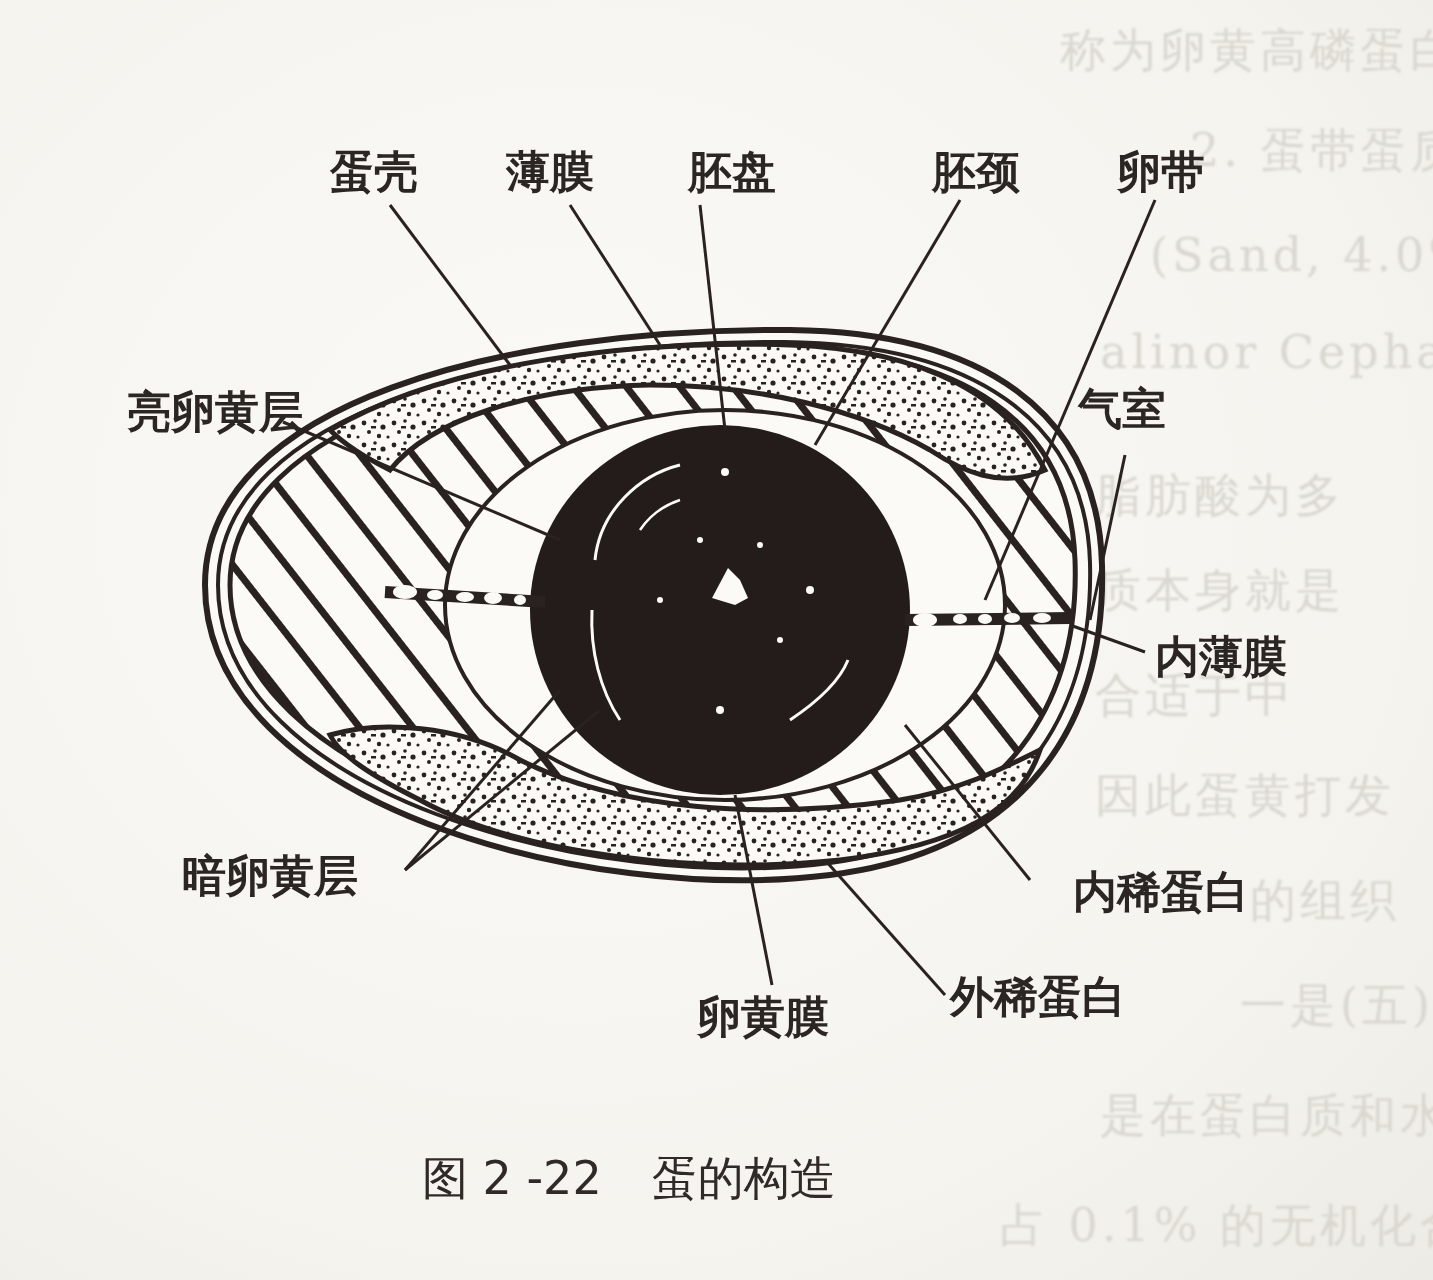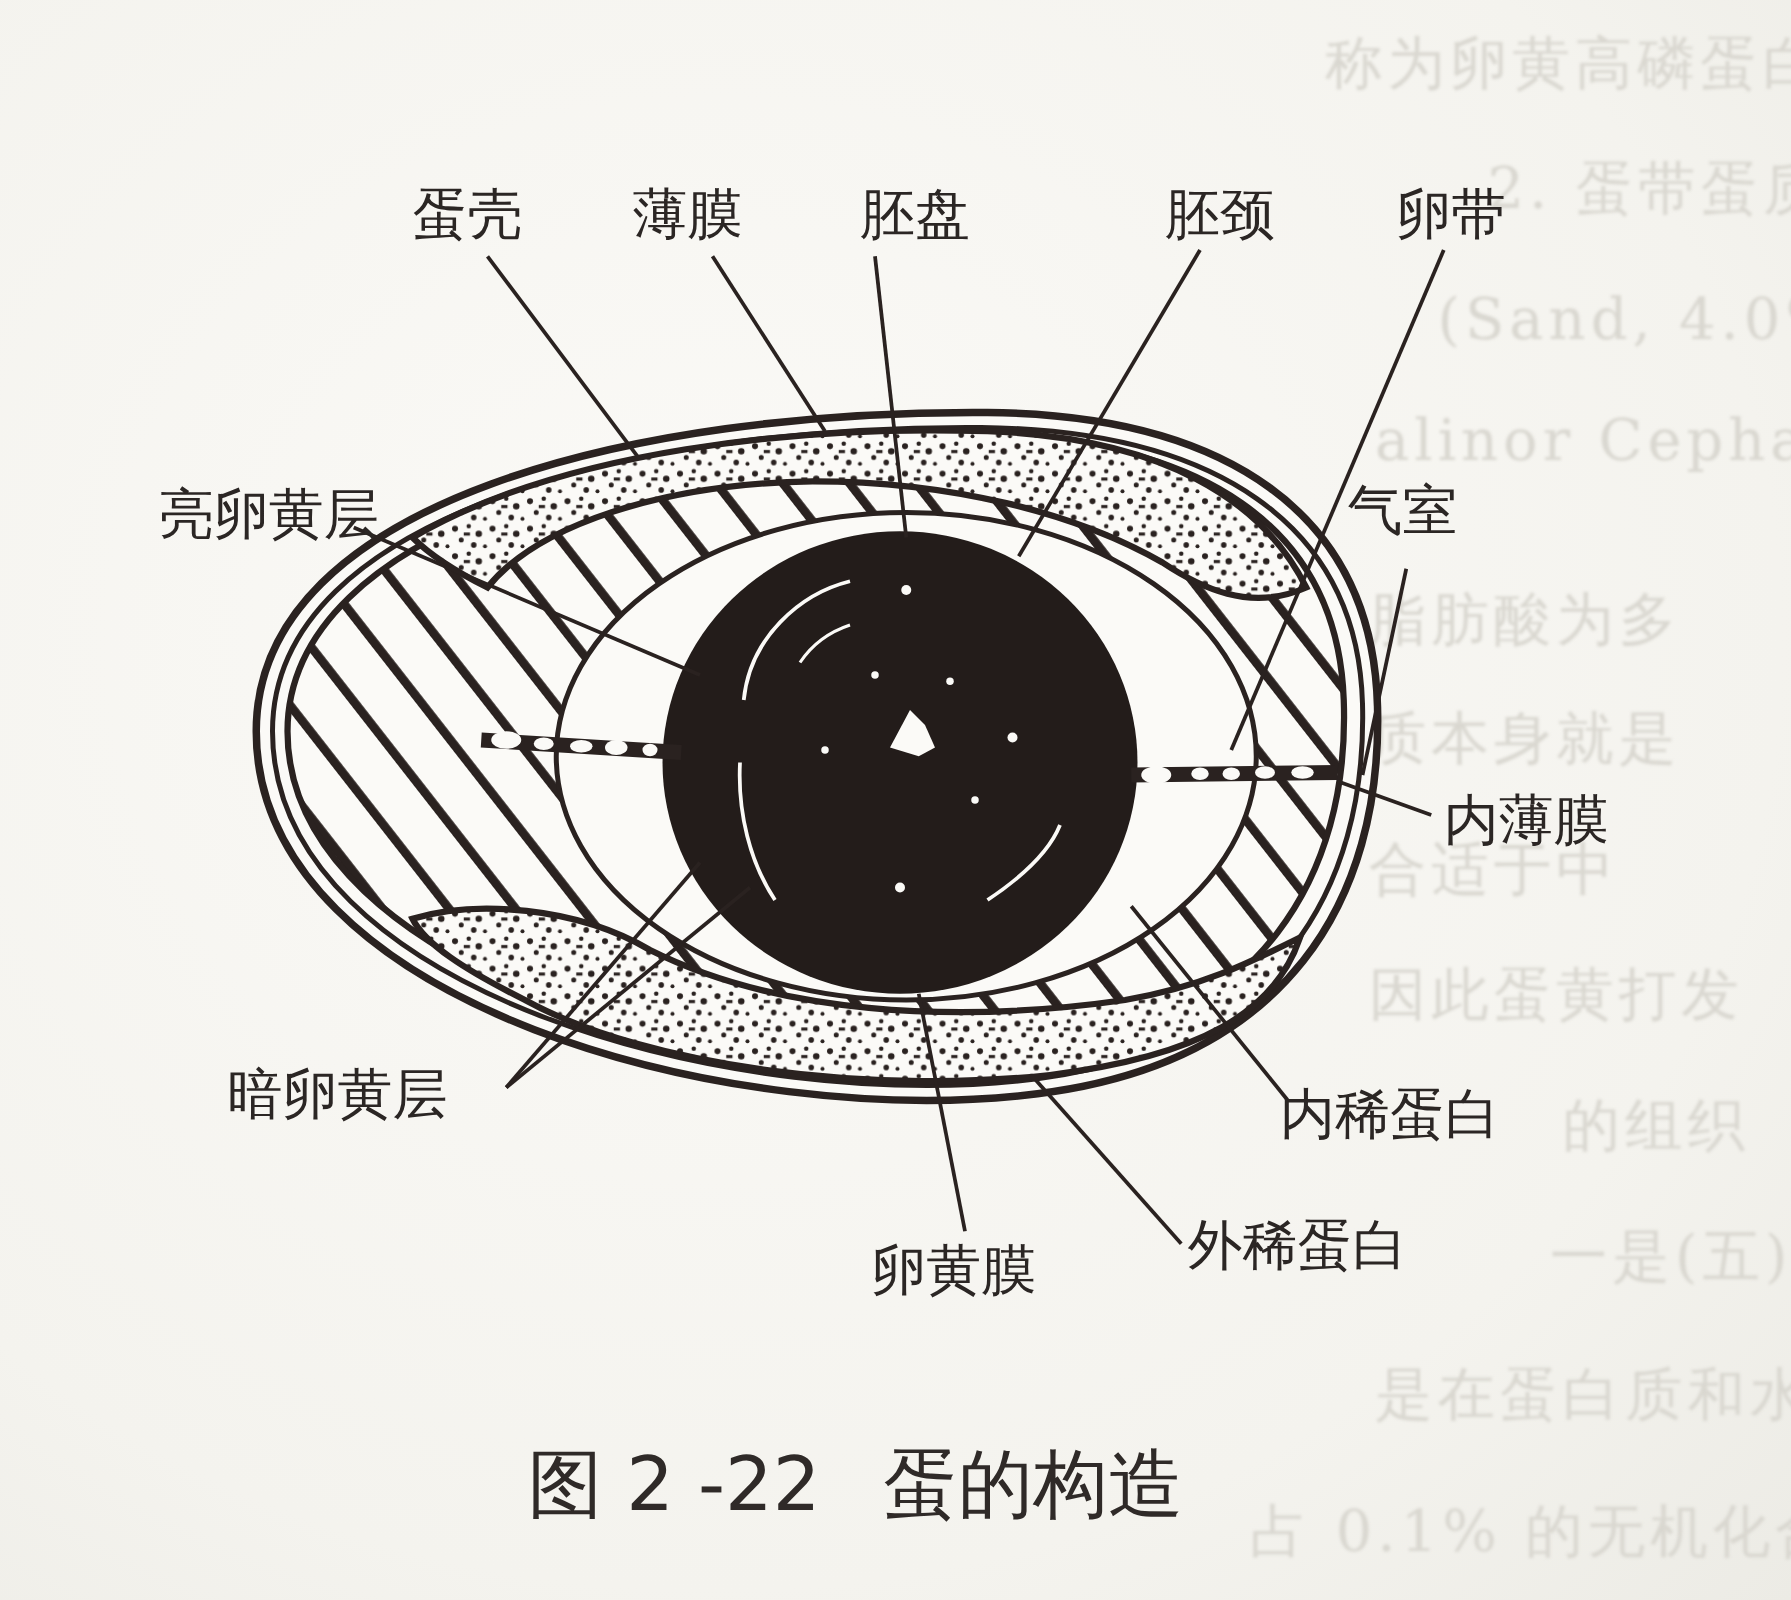--- a/index.html
+++ b/index.html
@@ -4,22 +4,22 @@
 <style>
   html, body { margin: 0; padding: 0; }
   body {
     width: 1433px; height: 1280px; position: relative; overflow: hidden;
     background: #f7f6f1;
     font-family: "DejaVu Sans", "Liberation Sans", sans-serif;
   }
   .page { position: absolute; inset: 0; background: radial-gradient(ellipse at 40% 40%, #fbfaf7 0%, #f4f3ee 70%, #ecebe5 100%); }
   .bleed { position: absolute; color: #d9d7d0; font-size: 46px; letter-spacing: 4px; white-space: nowrap; filter: blur(1.2px); font-family: "DejaVu Serif", serif; }
   .diagram { position: absolute; left: 0; top: 0; width: 1433px; height: 1280px; }
-  .label { position: absolute; color: #2b2624; font-size: 44px; line-height: 1; white-space: nowrap; font-family: "DejaVu Sans", sans-serif; }
-  .caption { position: absolute; left: 422px; top: 1148px; color: #2f2a28; font-size: 60px; white-space: nowrap; font-family: "DejaVu Sans", sans-serif; }
+  .label { position: absolute; color: #2b2624; font-size: 44px; line-height: 1; white-space: nowrap; font-family: "DejaVu Sans", sans-serif; font-weight: bold; }
+  .caption { position: absolute; left: 422px; top: 1148px; color: #2f2a28; font-size: 46px; white-space: nowrap; font-family: "DejaVu Sans", sans-serif; }
   .caption .num { margin-right: 50px; }
 </style>
 </head>
 <body>
 
 <div class="page"></div>
 
 <div class="bleed" style="left:1060px;top:20px;">称为卵黄高磷蛋白。</div>
 <div class="bleed" style="left:1190px;top:120px;">2. 蛋带蛋质</div>
 <div class="bleed" style="left:1150px;top:225px;">(Sand, 4.0%) 比中国</div>
@@ -122,19 +122,19 @@
 
 <div class="label" style="left:330px;top:150px;">蛋壳</div>
 <div class="label" style="left:506px;top:150px;">薄膜</div>
 <div class="label" style="left:688px;top:150px;">胚盘</div>
 <div class="label" style="left:932px;top:150px;">胚颈</div>
 <div class="label" style="left:1117px;top:150px;">卵带</div>
 <div class="label" style="left:80px;top:390px;margin-left:47px;">亮卵黄层</div>
 <div class="label" style="left:1078px;top:387px;">气室</div>
 <div class="label" style="left:1155px;top:635px;">内薄膜</div>
 <div class="label" style="left:182px;top:854px;">暗卵黄层</div>
-<div class="label" style="left:1024px;top:870px;">内稀蛋白</div>
+<div class="label" style="left:1073px;top:870px;">内稀蛋白</div>
 <div class="label" style="left:950px;top:975px;">外稀蛋白</div>
 <div class="label" style="left:697px;top:995px;">卵黄膜</div>
 
 <div class="caption">
   <span class="num">图 2 -22</span><span>蛋的构造</span>
 </div>
 
 </body></html>

